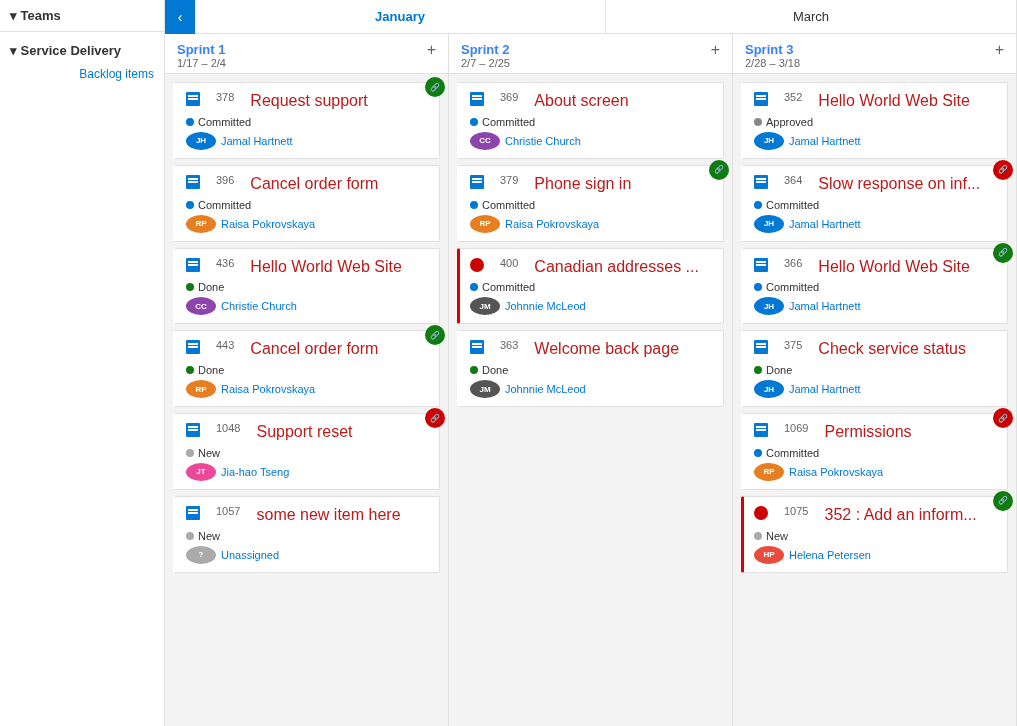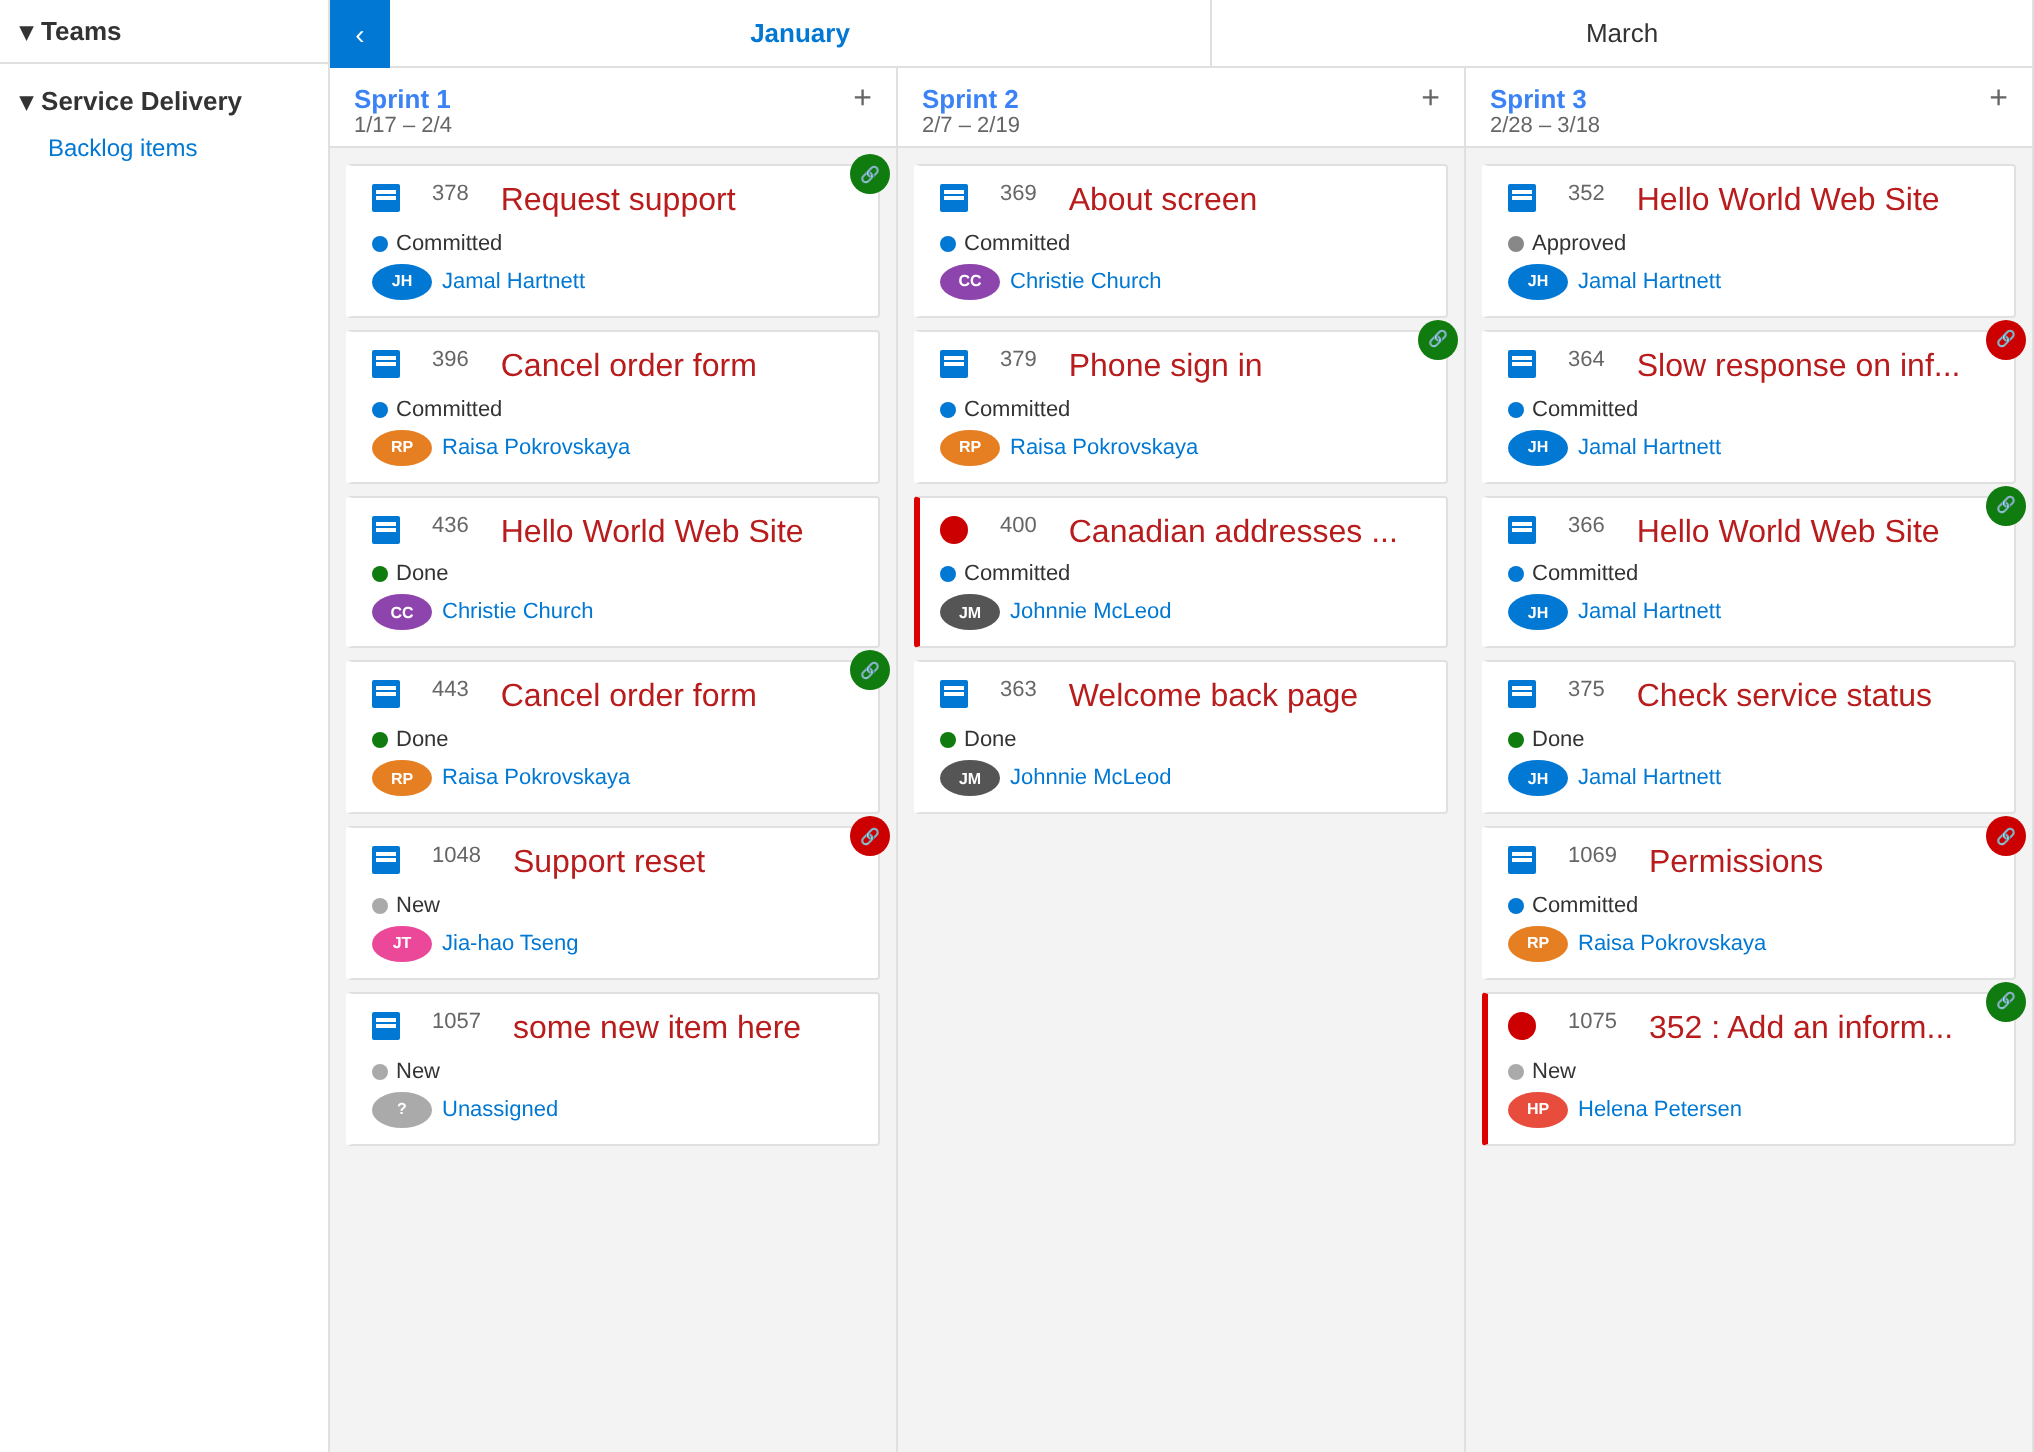--- a/index.html
+++ b/index.html
@@ -42,20 +42,21 @@
       font-weight: 600;
       color: #333;
       cursor: pointer;
       gap: 4px;
     }
     .sidebar-nav-item {
       padding: 4px 10px 4px 24px;
       font-size: 12px;
       color: #0078d4;
       cursor: pointer;
+      text-align: right;
     }
 
     
     #main {
       flex: 1;
       display: flex;
       flex-direction: column;
       overflow: hidden;
     }
 
@@ -399,21 +400,21 @@
               <span class="avatar avatar-unassigned">?</span>
               <span class="assignee-name">Unassigned</span>
             </div>
           </div>
         </div>
       </div>
       <div class="sprint-col">
         <div class="sprint-header">
           <div>
             <div class="sprint-title">Sprint 2</div>
-            <div class="sprint-dates">2/7 – 2/19</div>
+            <div class="sprint-dates">2/7 – 2/25</div>
           </div>
           <div class="sprint-add">+</div>
         </div>
         <div class="sprint-items">
           <div class="card border-none">
             <div class="card-top">
               <span class="card-icon-story"></span>
               <span class="card-id">369</span>
               <span class="card-title">About screen</span>
             </div>

